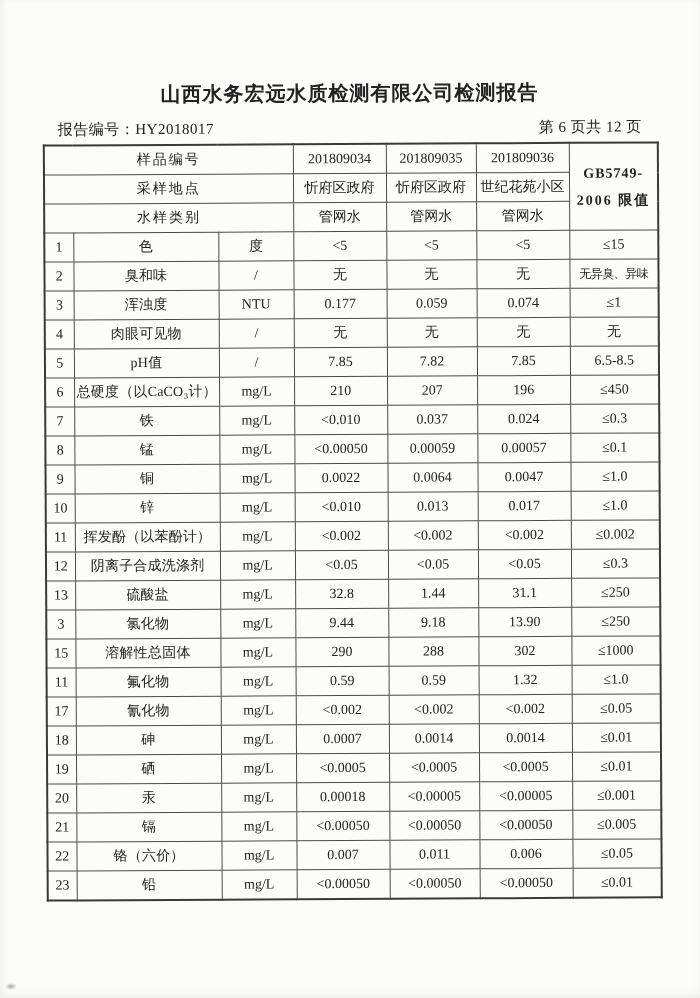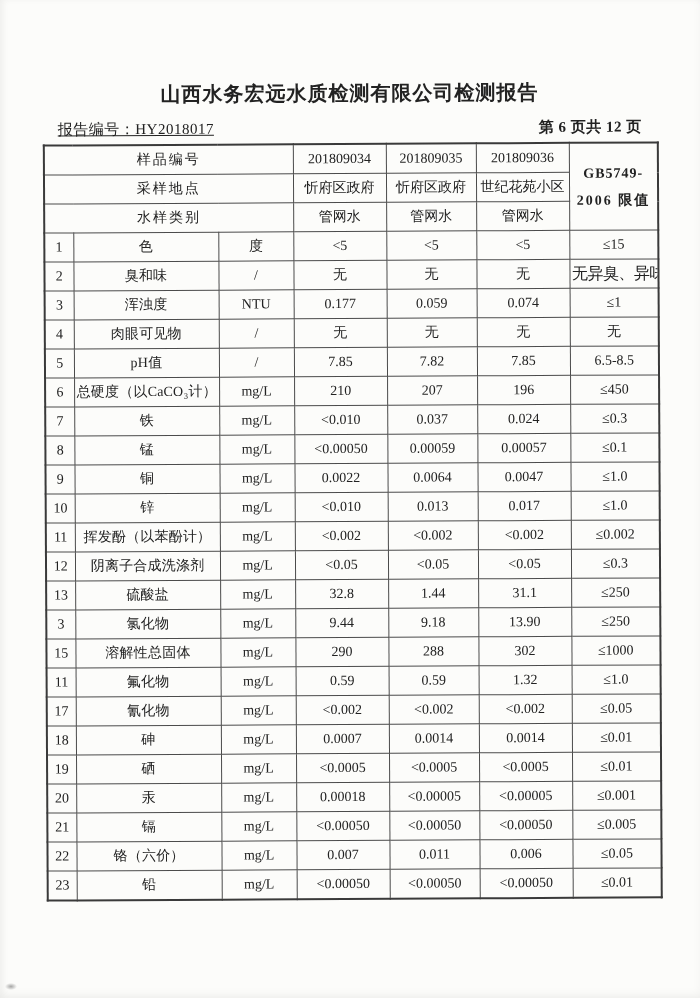--- a/index.html
+++ b/index.html
@@ -41,22 +41,22 @@
     line-height: 26px;
   }
   .meta-row {
     display: flex;
     justify-content: space-between;
     align-items: flex-end;
     padding: 0 58px 0 58px;
     margin-top: 13px;
     font-size: 15px;
   }
-  .meta-row .report-no { letter-spacing: 0.5px; text-decoration: underline; }
-  .meta-row .page-ind { letter-spacing: 0.5px; font-weight: bold; }
+  .meta-row .report-no { letter-spacing: 0.5px; }
+  .meta-row .page-ind { letter-spacing: 0.5px; }
   table.results {
     border-collapse: collapse;
     table-layout: fixed;
     width: 614px;
     margin: 5px 0 0 43px;
     border: 2px solid #3a3a3a;
   }
   table.results td {
     border: 1px solid #4b4b4b;
     height: 28px;
@@ -74,21 +74,21 @@
   }
   td.h-limit .limit-line { display: block; line-height: 1.1; font-weight: bold; }
   td.h-limit .limit-line + .limit-line { margin-top: 11px; letter-spacing: 2px; }
   td.c-no { font-size: 13.5px; }
   td.c-name {
     text-align: left;
     padding-left: 7px;
     font-size: 13.5px;
     letter-spacing: 0.2px;
   }
-  td.c-limit.small { font-size: 16px; letter-spacing: -0.5px; }
+  td.c-limit.small { font-size: 12px; letter-spacing: -0.5px; }
 </style>
 </head>
 <body>
 
 <div class="doc">
 
   <h1 class="title">山西水务宏远水质检测有限公司检测报告</h1>
 
   <div class="meta-row">
     <span class="report-no">报告编号：HY2018017</span>

